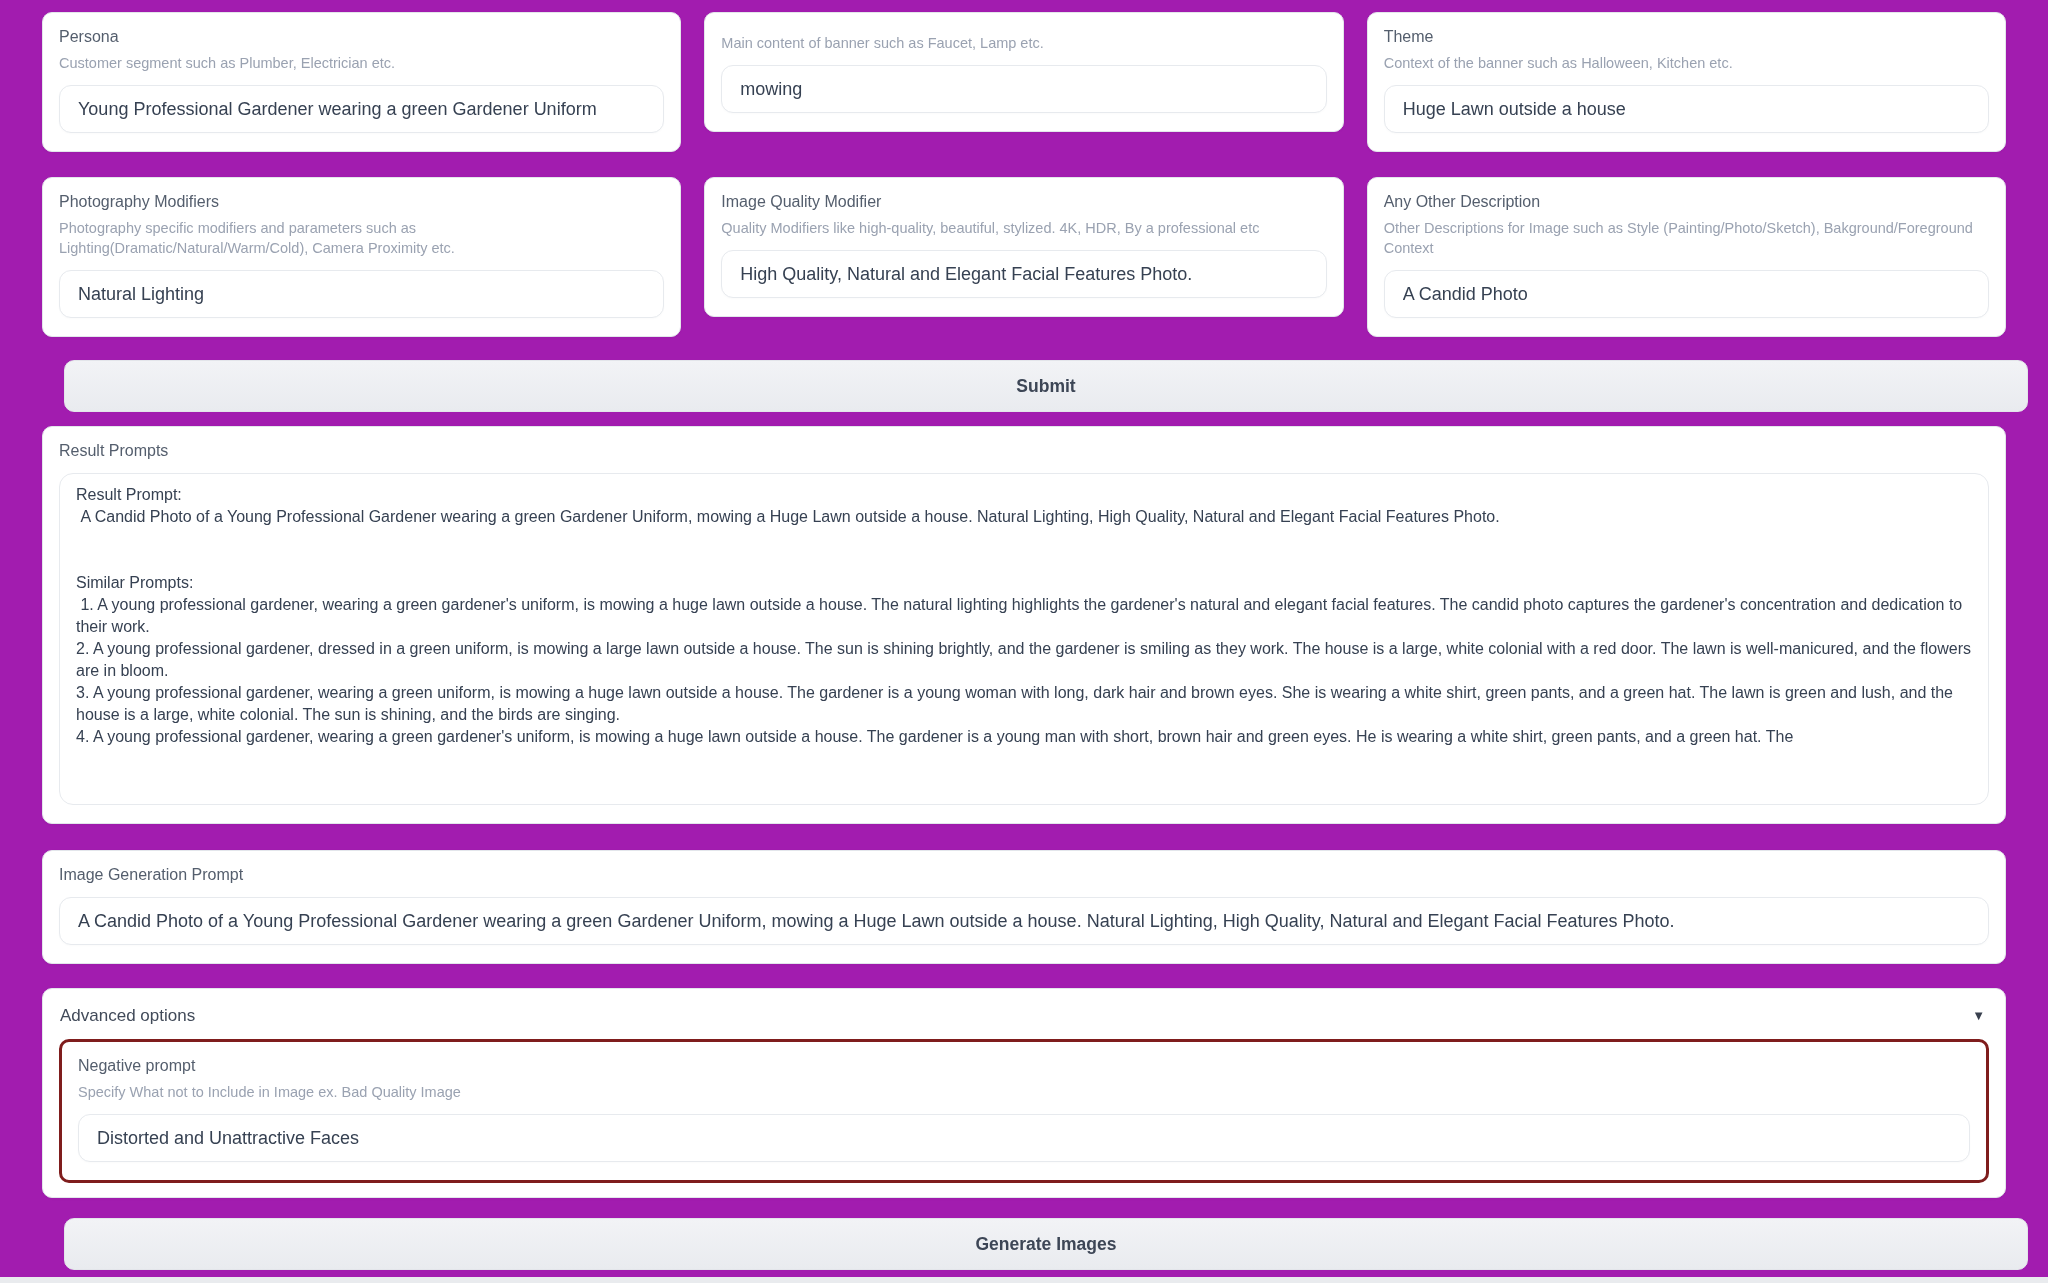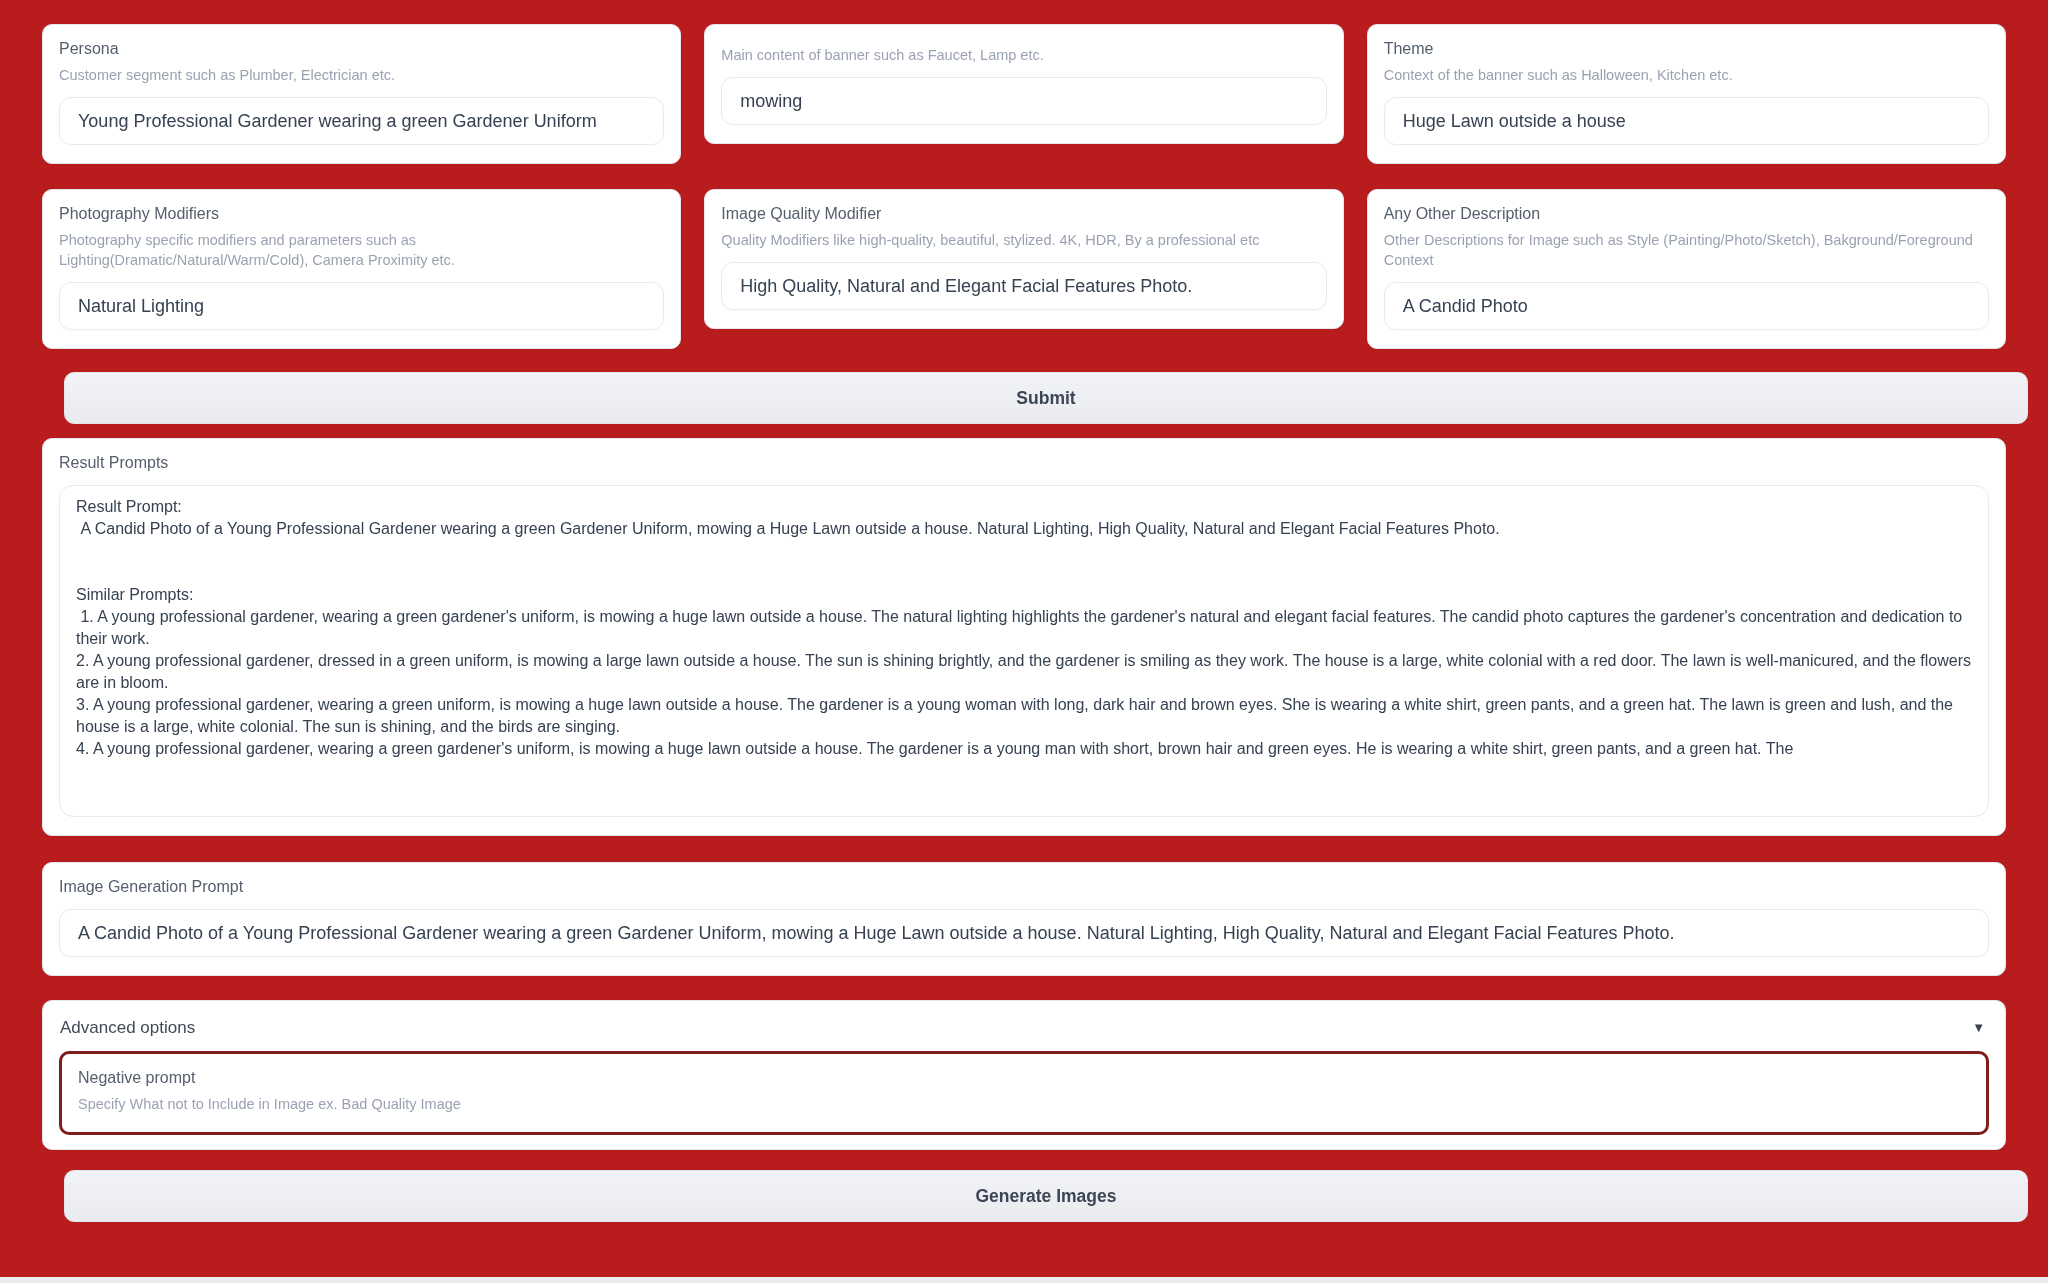--- a/index.html
+++ b/index.html
@@ -8,22 +8,22 @@
     font-family: "Liberation Sans", "DejaVu Sans", sans-serif;
   }
   body {
     background: #e9ebee;
     height: 1283px;
     overflow: hidden;
   }
   .app {
     width: 2048px;
     height: 1277px;
-    background: #b91c1c;
-    padding: 24px 42px 7px;
+    background: #a21caf;
+    padding: 12px 42px 7px;
   }
   .row {
     display: grid;
     grid-template-columns: 1fr 1fr 1fr;
     gap: 23px;
     align-items: start;
   }
   .row-1 { margin-bottom: 25px; }
   .panel {
     background: #ffffff;
@@ -178,18 +178,19 @@
   </div>
 
   <div class="panel accordion-panel">
     <div class="accordion-header">
       <span>Advanced options</span>
       <span class="caret-icon">▼</span>
     </div>
     <div class="inner-panel">
       <div class="panel-label">Negative prompt</div>
       <div class="panel-info">Specify What not to Include in Image ex. Bad Quality Image</div>
+      <input class="text-input" type="text" value="Distorted and Unattractive Faces" style="">
     </div>
   </div>
 
   <button class="big-btn generate-btn">Generate Images</button>
 
 </div>
 
 </body></html>

